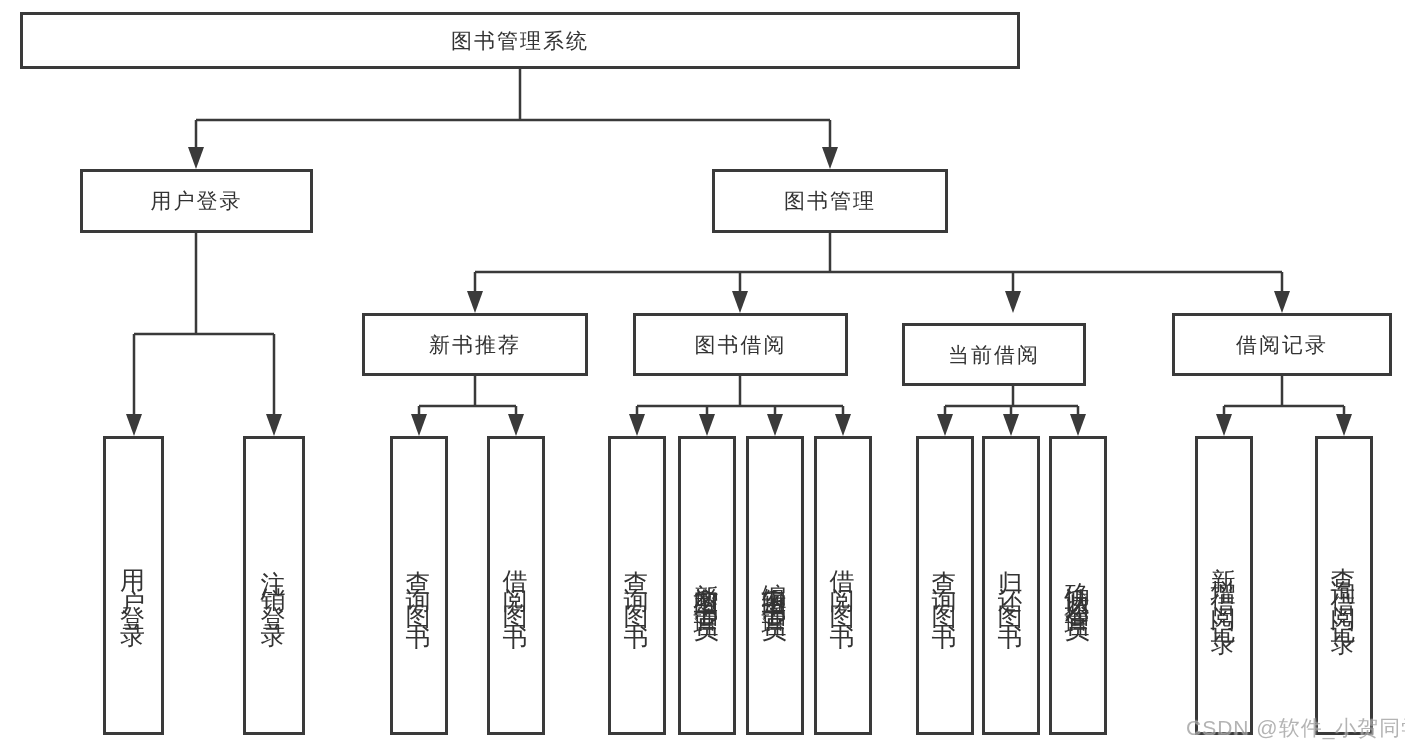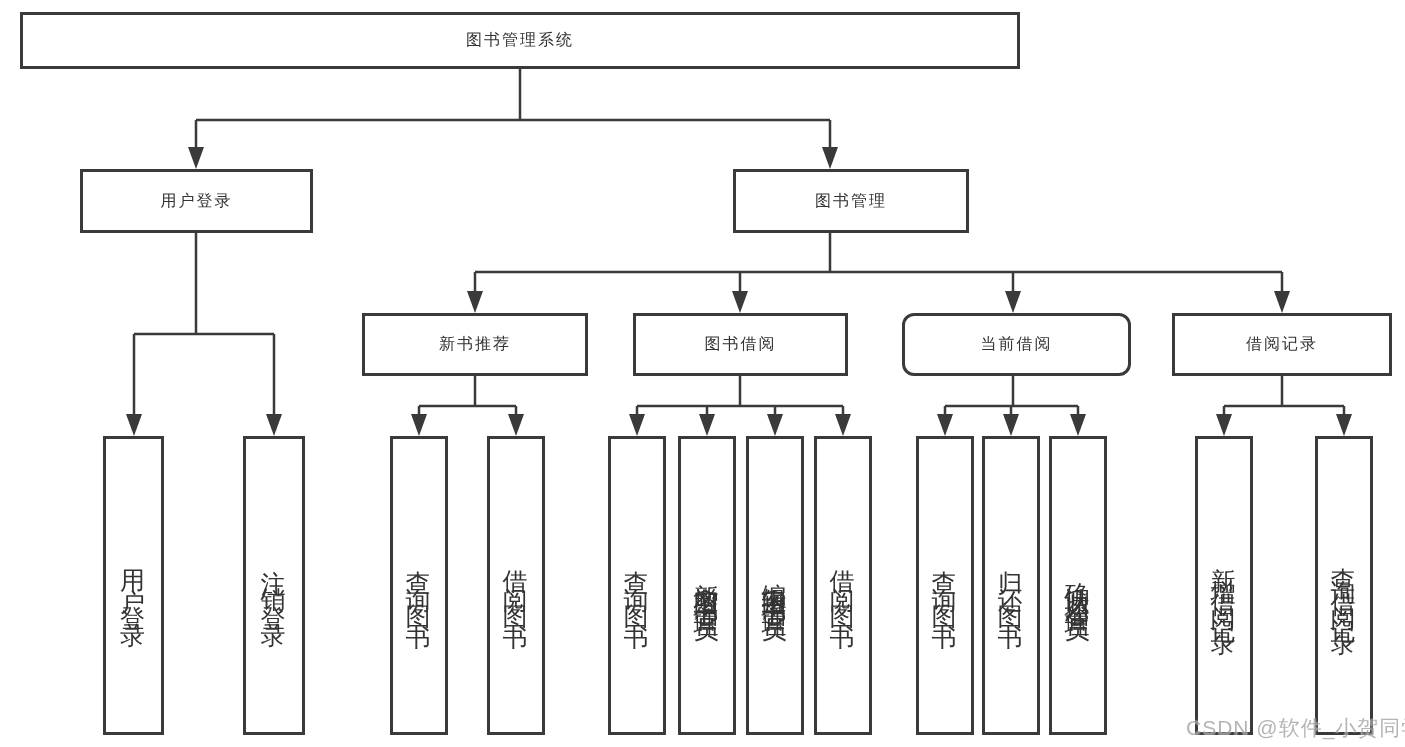--- a/index.html
+++ b/index.html
@@ -7,32 +7,32 @@
   .canvas {
     position:relative; width:1405px; height:747px; background:#ffffff;
     font-family:"Liberation Sans","DejaVu Sans",sans-serif; overflow:hidden;
   }
   svg.wires { position:absolute; left:0; top:0; width:1405px; height:747px; z-index:1; }
   .node {
     position:absolute; border:3px solid #3a3a3a; background:#ffffff;
     display:flex; align-items:center; justify-content:center;
     color:#333333; z-index:2;
   }
-  .hbox { font-size:16px; letter-spacing:2px; }
+  .hbox { font-size:21px; letter-spacing:2px; }
   .vbox {
     writing-mode:vertical-rl; font-size:25px;
     top:436px; height:299px;
   }
   
   #n-root        { left:20px;   top:12px;  width:1000px; height:57px; }
   #n-user-login  { left:80px;   top:169px; width:233px;  height:64px; }
-  #n-book-mgmt   { left:733px;  top:169px; width:236px;  height:64px; }
+  #n-book-mgmt   { left:712px;  top:169px; width:236px;  height:64px; }
   #n-new-book    { left:362px;  top:313px; width:226px;  height:63px; }
   #n-book-borrow { left:633px;  top:313px; width:215px;  height:63px; }
-  #n-current     { left:902px;  top:313px; width:229px;  height:63px;border-radius:12px; }
+  #n-current     { left:902px;  top:323px; width:184px;  height:63px; }
   #n-records     { left:1172px; top:313px; width:220px;  height:63px;text-align:right; }
   
   #l-a1 { left:103px;  width:61px; }
   #l-a2 { left:243px;  width:62px; }
   #l-b1 { left:390px;  width:58px; }
   #l-b2 { left:487px;  width:58px; }
   #l-c1 { left:608px;  width:58px; }
   #l-c2 { left:678px;  width:58px; }
   #l-c3 { left:746px;  width:58px; }
   #l-c4 { left:814px;  width:58px; }

